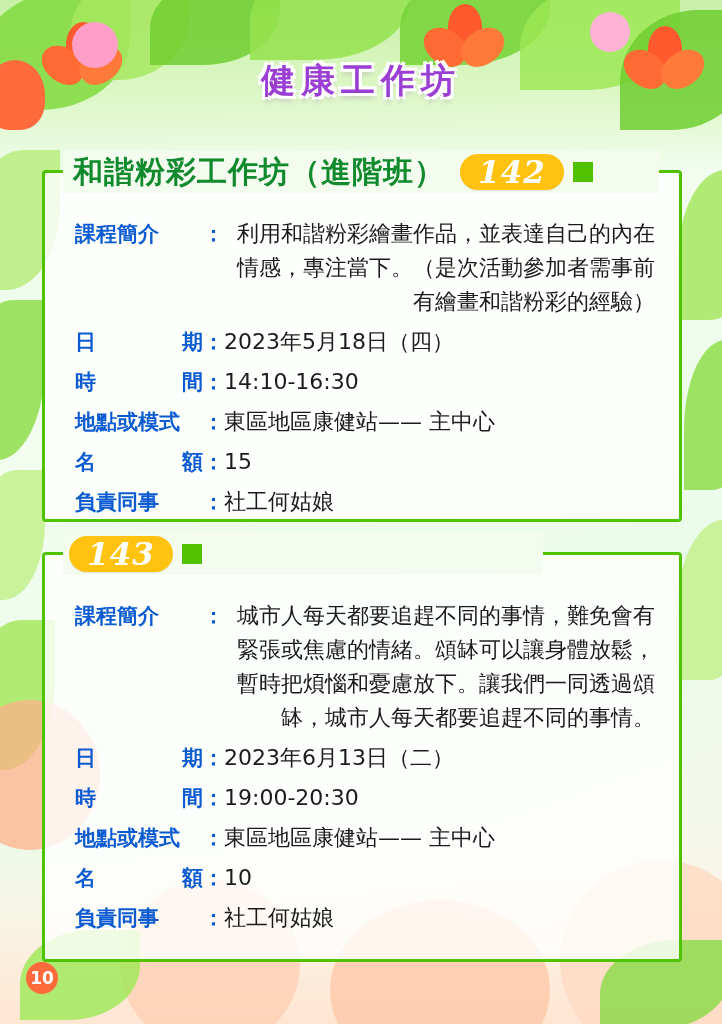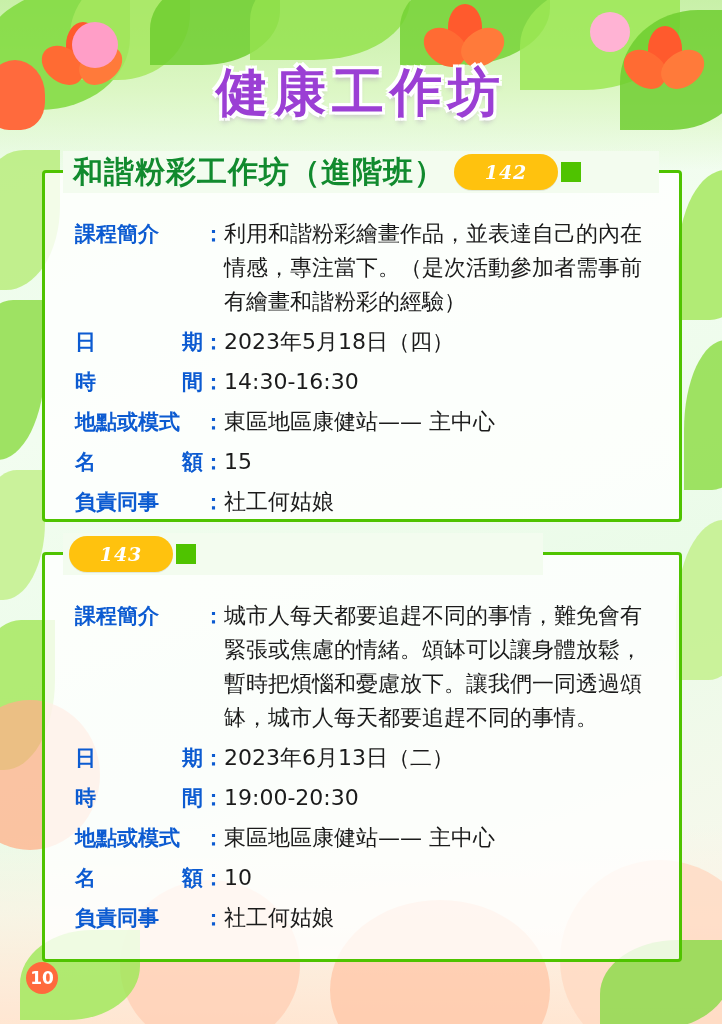--- a/index.html
+++ b/index.html
@@ -63,21 +63,21 @@
     position: absolute;
     top: 58px;
     left: 0;
     width: 722px;
     text-align: center;
   }
   .title {
     display: inline-block;
     font-family: "DejaVu Sans", sans-serif;
     font-weight: bold;
-    font-size: 52px;
+    font-size: 34px;
     letter-spacing: 6px;
     color: #9b3fd4;
     -webkit-text-stroke: 3px #ffffff;
     paint-order: stroke fill;
     text-shadow:
       0 0 0 #fff,
       3px 3px 0 #ffffff,
       -3px 3px 0 #ffffff,
       3px -3px 0 #ffffff,
       -3px -3px 0 #ffffff,
@@ -99,21 +99,21 @@
 
   
   .card-head {
     position: absolute;
     top: -22px;
     left: 24px;
     right: 24px;
     height: 42px;
     display: flex;
     align-items: center;
-    gap: 3px;
+    gap: 9px;
   }
   .card-head-bg {
     position: absolute;
     top: 0; left: -6px;
     height: 42px;
     background: #f3fcef;
     z-index: 0;
   }
   .card-title {
     position: relative;
@@ -131,21 +131,21 @@
     position: relative;
     z-index: 1;
     min-width: 104px;
     height: 36px;
     border-radius: 20px;
     background: #ffc20e;
     color: #ffffff;
     font-family: "DejaVu Serif", serif;
     font-style: italic;
     font-weight: bold;
-    font-size: 19px;
+    font-size: 31px;
     display: flex;
     align-items: center;
     justify-content: center;
     letter-spacing: 1px;
     box-shadow: 0 1px 0 rgba(0,0,0,.08);
   }
   .sq {
     position: relative;
     z-index: 1;
     width: 20px;
@@ -189,20 +189,21 @@
   .value {
     flex: 1 1 auto;
     font-family: "DejaVu Sans", sans-serif;
     font-size: 22px;
     color: #1b1b1b;
     line-height: 34px;
     white-space: pre-wrap;
   }
   .value.desc {
     text-indent: 0;
+    text-align: right;
   }
 
   
   .page-num {
     position: absolute;
     left: 26px;
     bottom: 30px;
     width: 32px;
     height: 32px;
     border-radius: 50%;
@@ -294,21 +295,21 @@
         <div class="colon">：</div>
         <div class="value">2023年5月18日（四）</div>
       </div>
 
       <div class="row">
         <div class="label">
           <span class="sp">時</span>
           <span class="sp">間</span>
         </div>
         <div class="colon">：</div>
-        <div class="value">14:30-16:30</div>
+        <div class="value">14:10-16:30</div>
       </div>
 
       <div class="row">
         <div class="label">地點或模式</div>
         <div class="colon">：</div>
         <div class="value">東區地區康健站—— 主中心</div>
       </div>
 
       <div class="row">
         <div class="label">

